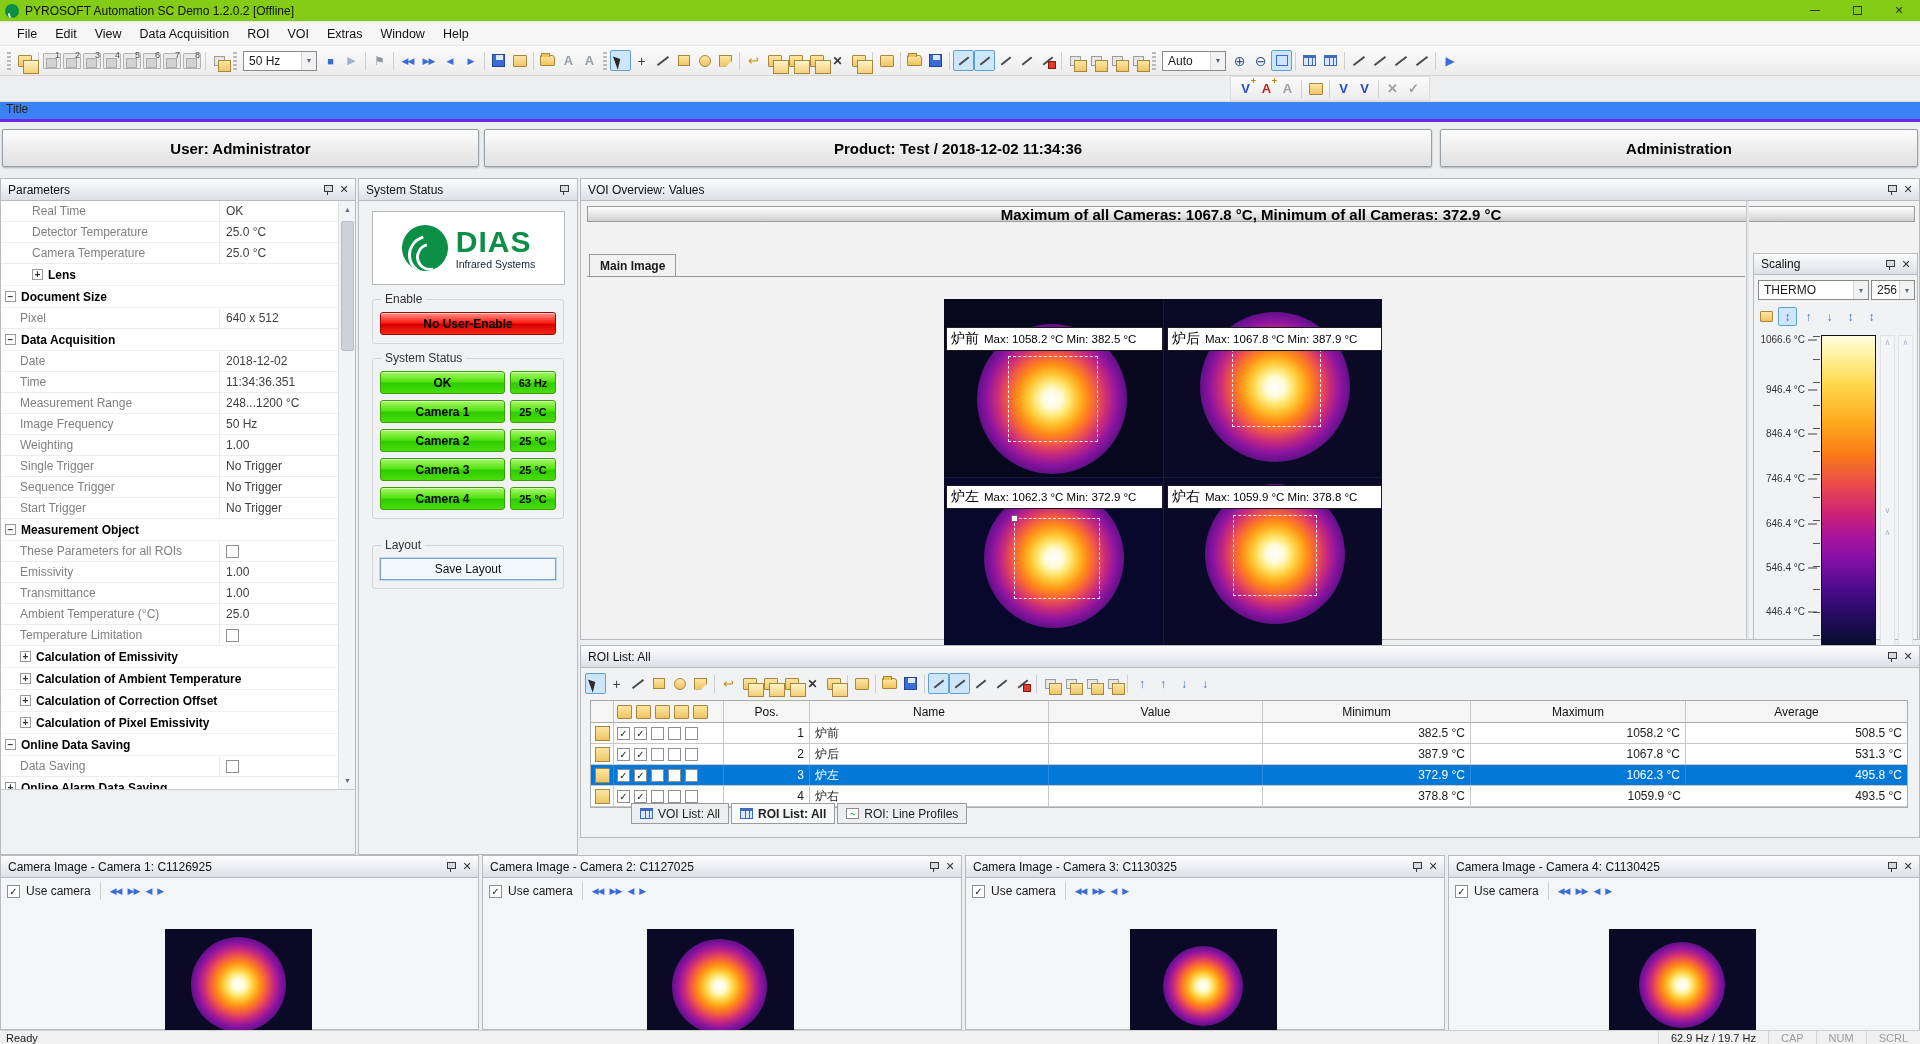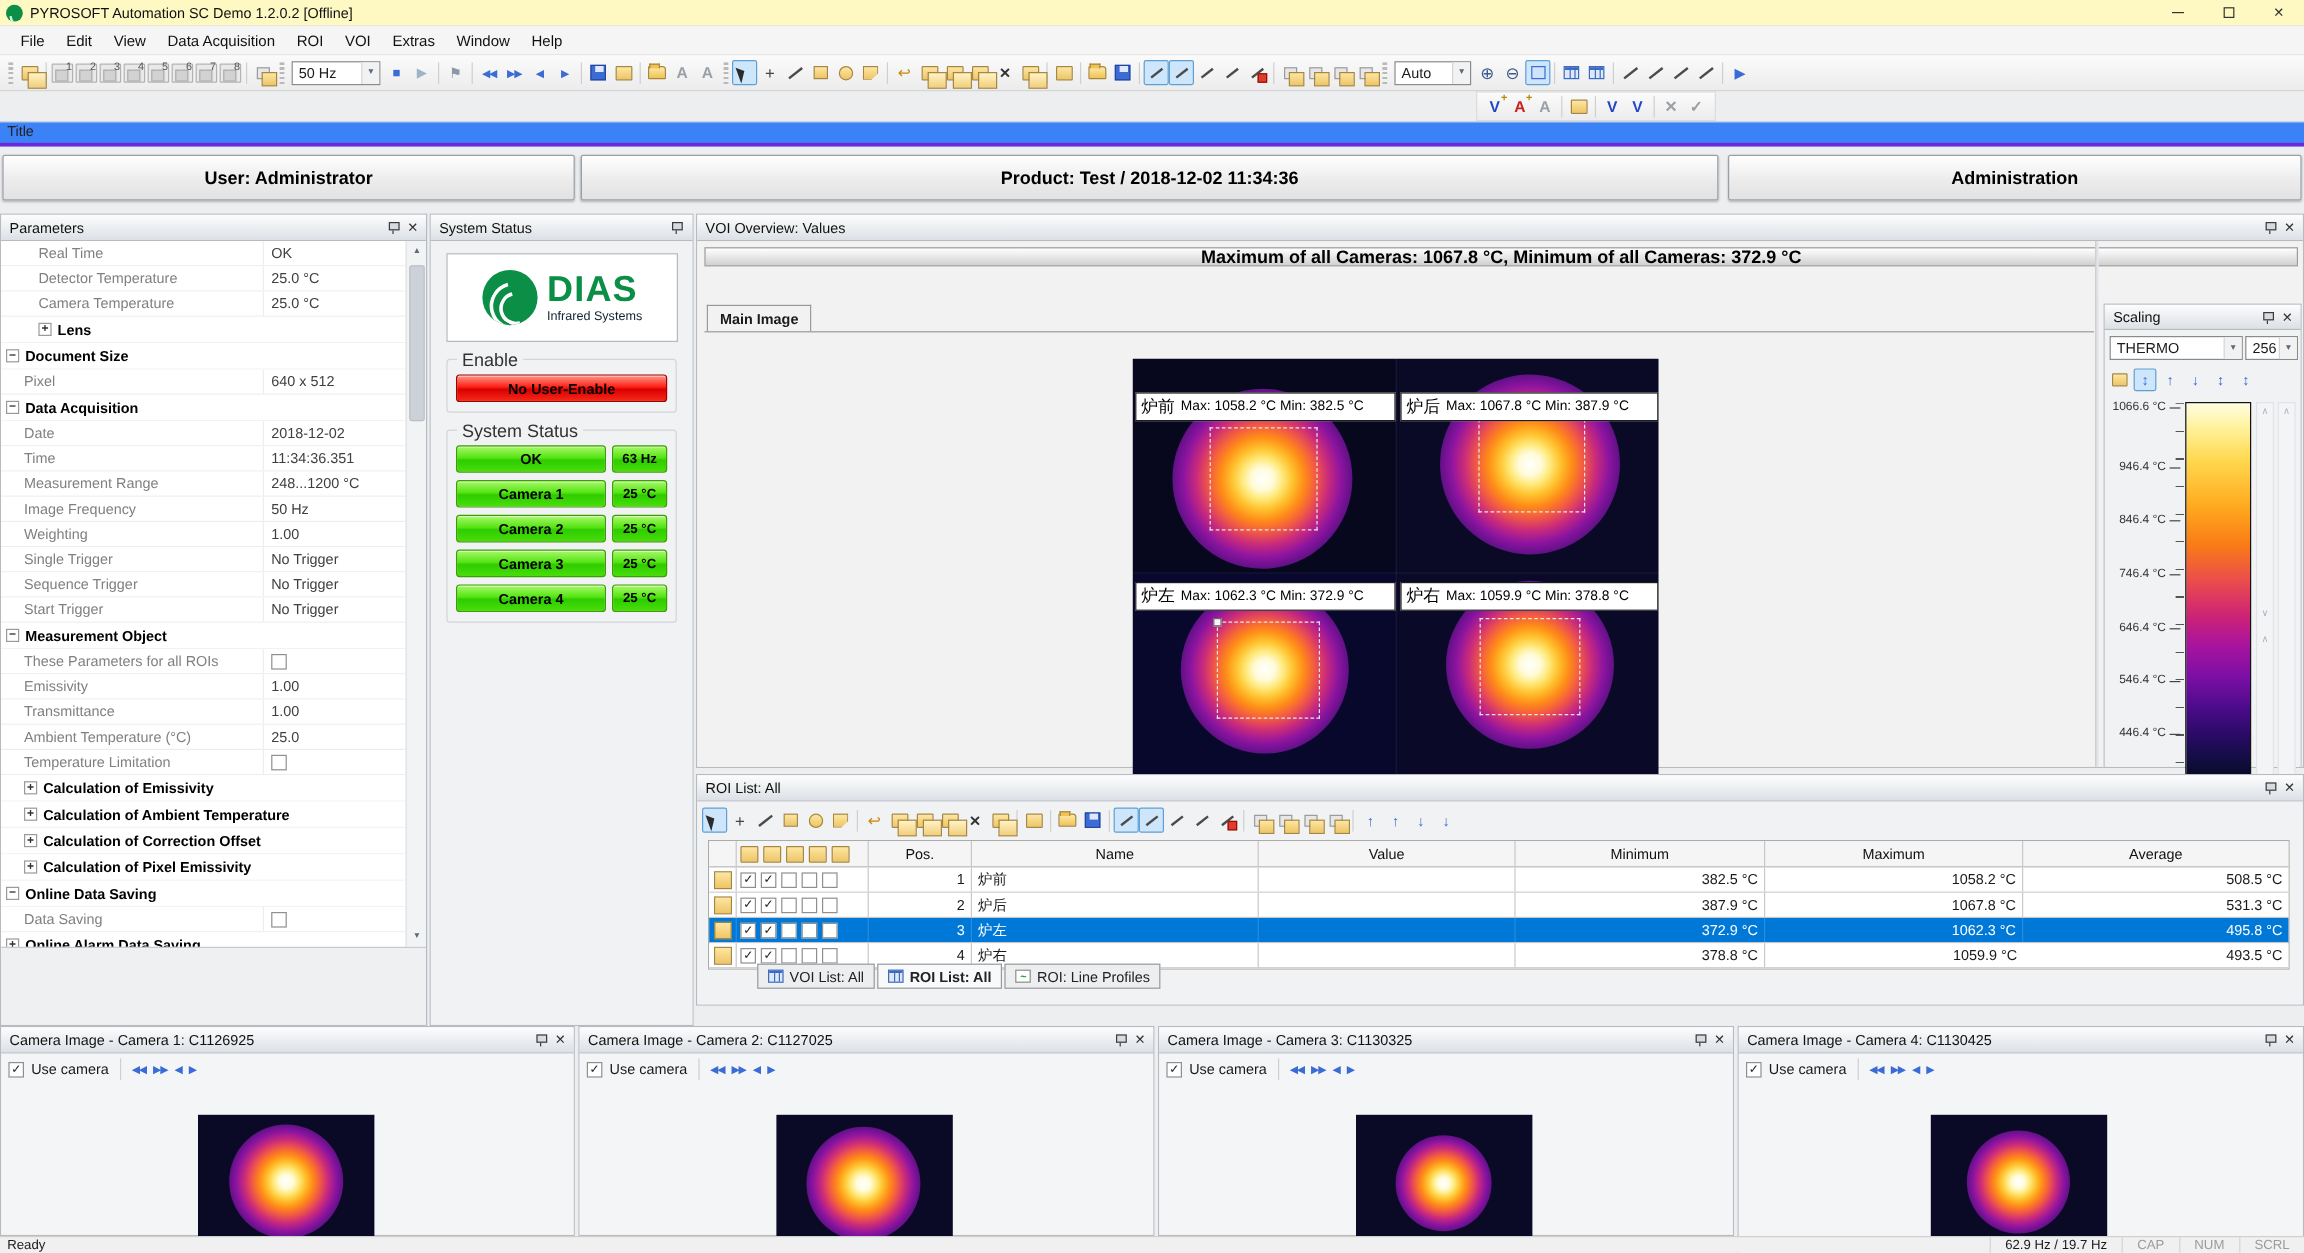--- a/index.html
+++ b/index.html
@@ -1,20 +1,20 @@
 <!DOCTYPE html>
 <html><head>
 <meta charset="utf-8">
 <style>
   * { margin:0; padding:0; box-sizing:border-box; }
   html,body { width:1920px; height:1044px; overflow:hidden; }
   body { font-family:"Liberation Sans", sans-serif; background:#eceef0; position:relative; font-size:12px; color:#1a1a1a; }
 
   
-  .titlebar { position:absolute; left:0; top:0; width:1920px; height:22px; background:#fef9c3; display:flex; align-items:center; border-bottom:1px solid #e3e3e3; }
+  .titlebar { position:absolute; left:0; top:0; width:1920px; height:22px; background:#84cc16; display:flex; align-items:center; border-bottom:1px solid #e3e3e3; }
   .appicon { width:14px; height:14px; border-radius:50%; background:#0b8f46; margin:0 6px 0 5px; position:relative; overflow:hidden; }
   .appicon::after { content:""; position:absolute; left:3px; top:3px; width:10px; height:10px; border-radius:50%; border:2px solid rgba(255,255,255,.85); border-color:transparent transparent rgba(255,255,255,.85) rgba(255,255,255,.85); transform:rotate(-40deg); }
   .wtitle { font-size:12px; color:#111; }
   .wincontrols { margin-left:auto; display:flex; height:22px; }
   .wc { width:42px; height:22px; display:flex; align-items:center; justify-content:center; color:#333; font-size:11px; }
   .minglyph { width:10px; height:1px; background:#333; }
   .maxglyph { width:9px; height:9px; border:1px solid #333; }
 
   
   .menubar { position:absolute; left:0; top:22px; width:1920px; height:24px; background:#f5f5f5; display:flex; align-items:center; padding-left:8px; border-bottom:1px solid #e6e6e6; }
@@ -91,21 +91,21 @@
   
   .ssbody { position:absolute; left:0; right:0; top:22px; bottom:0; background:#f1f2f4; padding:10px 13px; }
   .diasbox { width:193px; height:74px; background:#fff; border:1px solid #b4b8bd; display:flex; align-items:center; justify-content:center; gap:8px; }
   .swoosh { width:46px; height:46px; border-radius:50%; background:#0b8f46; position:relative; overflow:hidden; flex:none; }
   .swoosh::before { content:""; position:absolute; left:6px; top:10px; width:34px; height:34px; border-radius:50%; border:3px solid transparent; border-left-color:#fff; border-bottom-color:#fff; transform:rotate(30deg); }
   .swoosh::after { content:""; position:absolute; left:14px; top:18px; width:22px; height:22px; border-radius:50%; border:3px solid transparent; border-left-color:#fff; border-bottom-color:#fff; transform:rotate(30deg); }
   .diastxt { display:flex; flex-direction:column; line-height:1; }
   .diasbrand { color:#0b8f46; font-weight:bold; font-size:30px; letter-spacing:1px; }
   .diassub { color:#123; font-size:10.5px; margin-top:2px; }
   .grpbox { border:1px solid #d2d5d9; border-radius:3px; position:relative; margin-top:14px; padding:12px 7px 8px 7px; }
-  .grplegend { position:absolute; left:8px; top:-8px; background:#f1f2f4; padding:0 4px; font-size:15px; color:#333; }
+  .grplegend { position:absolute; left:8px; top:-8px; background:#f1f2f4; padding:0 4px; font-size:12px; color:#333; }
   .redbtn { height:23px; background:linear-gradient(#ff968a,#ff2015 45%,#d90000 55%,#f52718); border:1px solid #a30000; border-radius:3px; display:flex; align-items:center; justify-content:center; font-weight:bold; color:#000; box-shadow:inset 0 1px 0 rgba(255,255,255,.5); }
   .srow { display:flex; gap:5px; margin-bottom:6px; }
   .srow:last-child { margin-bottom:0; }
   .gbtn { height:23px; background:linear-gradient(#a8f86a,#55e513 45%,#2ecc00 55%,#49de0a); border:1px solid #39a000; border-radius:3px; display:flex; align-items:center; justify-content:center; font-weight:bold; color:#000; box-shadow:inset 0 1px 0 rgba(255,255,255,.55); flex:1; }
   .gbtn.smallv { flex:none; width:46px; font-size:11px; }
   .slbtn { height:22px; width:100%; background:#f2f7fb; border:1px solid #7da2ce; outline:1px solid #b9d7f1; display:flex; align-items:center; justify-content:center; color:#111; }
 
   
   .voibody { position:absolute; left:0; right:0; top:22px; bottom:0; background:#f2f2f2; }
   .banner { position:absolute; left:6px; top:5px; width:1328px; height:16px; background:linear-gradient(#ffffff,#d0d0d0); border:1px solid #9c9c9c; display:flex; align-items:center; justify-content:center; font-size:15px; font-weight:bold; color:#000; }
@@ -616,20 +616,24 @@
       </div>
       <div class="srow">
         <div class="gbtn">Camera 3</div>
         <div class="gbtn smallv">25 °C</div>
       </div>
       <div class="srow">
         <div class="gbtn">Camera 4</div>
         <div class="gbtn smallv">25 °C</div>
       </div>
     </div>
+    <div class="grpbox" style="margin-top:26px">
+      <span class="grplegend">Layout</span>
+      <div class="slbtn">Save Layout</div>
+    </div>
   </div>
 </div>
 
 <div class="panel" style="left:580px;top:178px;width:1340px;height:462px">
   <div class="phdr">
     <span>VOI Overview: Values</span>
       <span class="sp"></span>
     <div class="pin"></div>
     <div class="xbtn">✕</div>
   </div>

